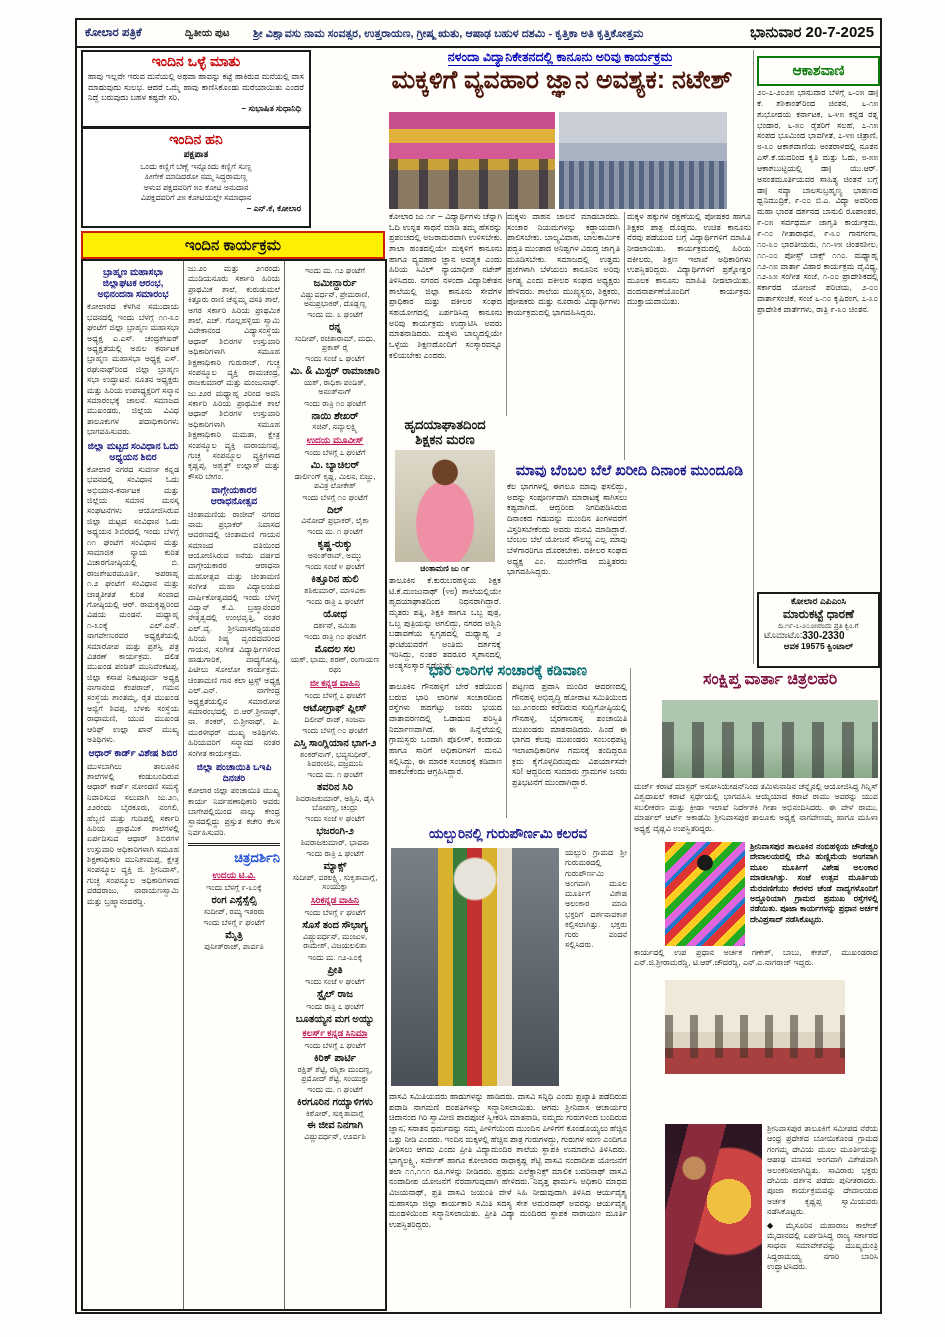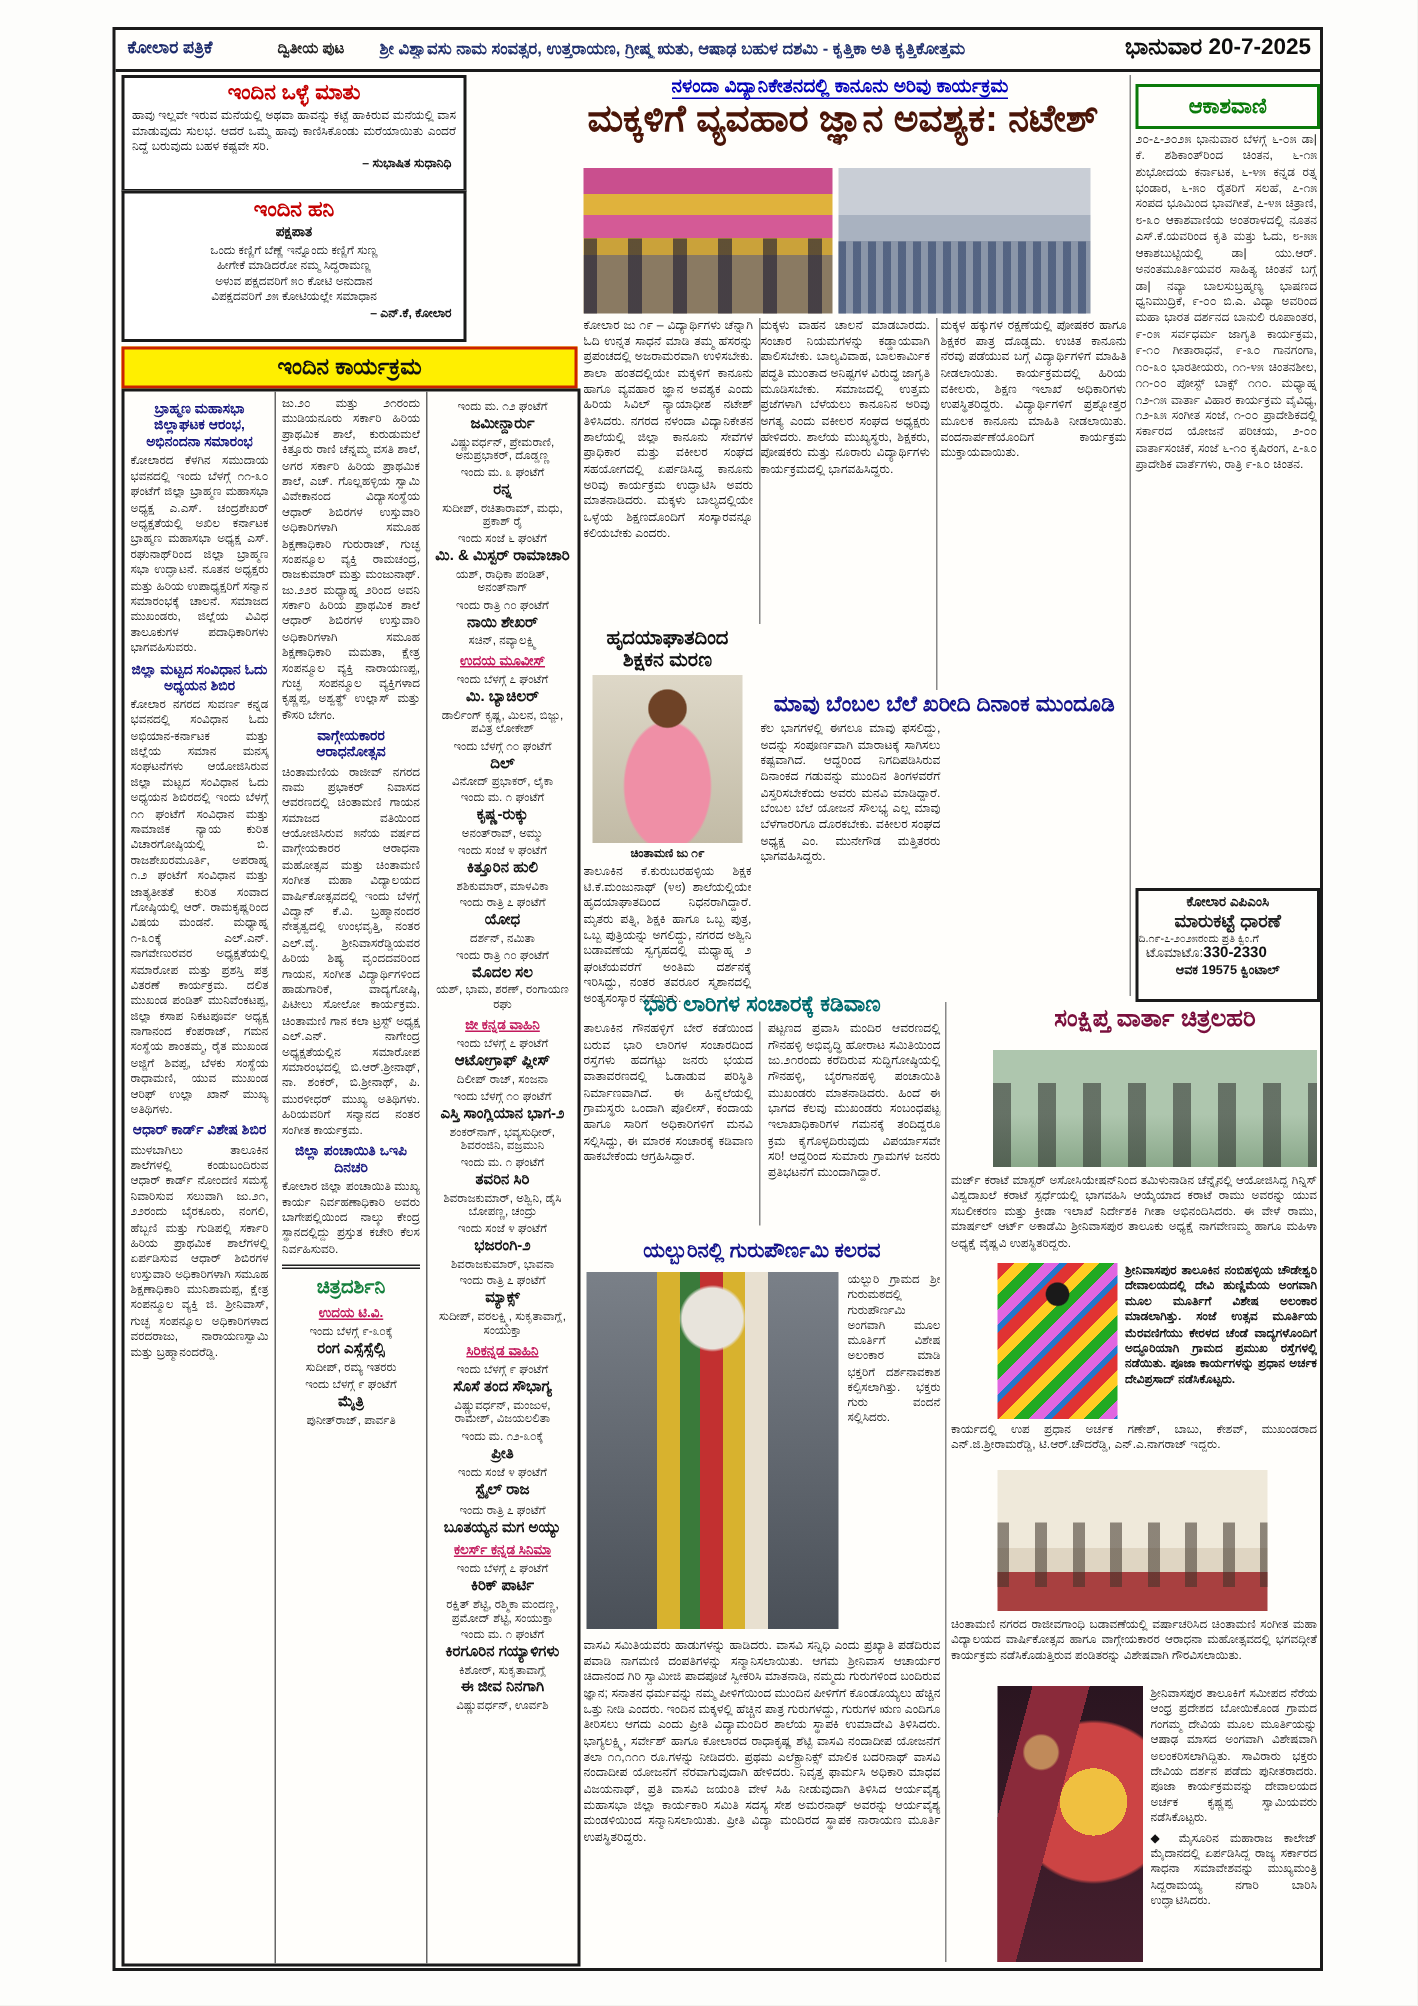--- a/index.html
+++ b/index.html
@@ -40,21 +40,21 @@
   
   .progbox{left:4px;top:239px;width:302px;height:1048px;border:2px solid #1a1a1a;display:flex;}
   .pcol{width:33.33%;padding:3px 4px;overflow:hidden;}
   .pcol+.pcol{border-left:1px solid #666;}
   .sechead{font-size:9.3px;font-weight:bold;text-align:center;color:#15157e;line-height:1.2;margin:3px 0 2px;}
   .secbody{font-size:8px;line-height:1.3;text-align:justify;}
   .tvch{font-size:9px;font-weight:bold;color:#c2185b;text-decoration:underline;text-align:center;margin:4px 0 1px;}
   .tvtime{font-size:7.8px;text-align:center;margin-top:2px;}
   .tvtitle{font-size:10px;font-weight:bold;text-align:center;line-height:1.15;margin:1px 0;}
   .tvcast{font-size:7.8px;text-align:center;line-height:1.2;}
-  .chitratitle{font-size:13px;font-weight:bold;color:#15803d;text-align:center;border-top:3px double #222;margin-top:5px;padding-top:4px;}
+  .chitratitle{font-size:13px;font-weight:bold;color:#1d4ed8;text-align:right;border-top:3px double #222;margin-top:5px;padding-top:4px;}
   
   .kicker{left:318px;top:30px;width:330px;text-align:center;font-size:12.5px;font-weight:bold;color:#0000bb;}
   .kicker span{border-bottom:1.5px solid #0000bb;padding-bottom:1px;}
   .headline{left:310px;top:46px;width:350px;text-align:center;font-size:25px;font-weight:bold;color:#4a1508;line-height:1.05;}
   .ph-lamp{left:312px;top:92px;width:166px;height:97px;
     background:
       repeating-linear-gradient(90deg,rgba(25,25,50,.6) 0 9px,rgba(0,0,0,0) 9px 30px) 0 100%/100% 52% no-repeat,
       linear-gradient(180deg,#c94f8e 0 18%,#e0b23c 18% 32%,#d45a96 32% 48%,#caa23a 48% 60%,#8a7a62 60% 100%);}
   .ph-crowd{left:482px;top:92px;width:168px;height:97px;
     background:
@@ -77,21 +77,21 @@
       linear-gradient(180deg,#7a8088,#4a5058);}
   
   .rrule{left:676px;top:30px;height:614px;border-left:1px solid #888;width:0;}
   .crule{left:553px;top:648px;height:640px;border-left:1px solid #888;width:0;}
   .radiobox{left:680px;top:36px;width:119px;height:26px;border:2px solid #0a7a0a;
     font-size:14px;font-weight:bold;color:#0a7a0a;text-align:center;line-height:25px;}
   .radiosched{left:680px;top:68px;width:121px;height:498px;font-size:8.1px;line-height:1.34;text-align:justify;overflow:hidden;}
   .apmc{left:680px;top:572px;width:119px;height:72px;border:2px solid #1a1a1a;}
   .apmc .org{font-size:9px;font-weight:bold;text-align:center;margin-top:2px;}
   .apmc .tt{font-size:12px;font-weight:bold;text-align:center;color:#222;}
-  .apmc .dl{font-size:7.2px;text-align:left;}
+  .apmc .dl{font-size:7.2px;text-align:center;}
   .apmc .row{display:flex;padding:0 5px;font-size:9px;}
   .apmc .row b{font-size:10px;}
   .apmc .arr{font-size:8.5px;font-weight:bold;text-align:center;}
   
   .pnhead{left:585px;top:650px;width:216px;text-align:center;font-size:16px;font-weight:bold;color:#7a0f3d;}
   .ph-class{left:585px;top:680px;width:216px;height:78px;
     background:
       repeating-linear-gradient(90deg,rgba(30,30,30,.5) 0 12px,rgba(0,0,0,0) 12px 30px) 0 100%/100% 72% no-repeat,
       linear-gradient(180deg,#aec6ae 0 55%,#8aa88a 100%);}
   .cap{font-size:8px;line-height:1.3;text-align:justify;}
@@ -426,21 +426,20 @@
   <div class="abs crule"></div>
   <div class="abs pnhead">ಸಂಕ್ಷಿಪ್ತ ವಾರ್ತಾ ಚಿತ್ರಲಹರಿ</div>
   <div class="abs ph ph-class"></div>
   <div class="abs cap" style="left:557px;top:762px;width:244px;height:58px;overflow:hidden;">ಮರ್ಜ್ ಕರಾಟೆ ಮಾಸ್ಟರ್ ಅಸೋಸಿಯೇಷನ್‌ನಿಂದ ತಮಿಳುನಾಡಿನ ಚೆನ್ನೈನಲ್ಲಿ ಆಯೋಜಿಸಿದ್ದ ಗಿನ್ನಿಸ್ ವಿಶ್ವದಾಖಲೆ ಕರಾಟೆ ಸ್ಪರ್ಧೆಯಲ್ಲಿ ಭಾಗವಹಿಸಿ ಆಯ್ಕೆಯಾದ ಕರಾಟೆ ರಾಮು ಅವರನ್ನು ಯುವ ಸಬಲೀಕರಣ ಮತ್ತು ಕ್ರೀಡಾ ಇಲಾಖೆ ನಿರ್ದೇಶಕಿ ಗೀತಾ ಅಭಿನಂದಿಸಿದರು. ಈ ವೇಳೆ ರಾಮು, ಮಾರ್ಷಲ್ ಆರ್ಟ್ ಅಕಾಡೆಮಿ ಶ್ರೀನಿವಾಸಪುರ ತಾಲೂಕು ಅಧ್ಯಕ್ಷೆ ನಾಗವೇಣಮ್ಮ ಹಾಗೂ ಮಹಿಳಾ ಅಧ್ಯಕ್ಷೆ ವೈಷ್ಣವಿ ಉಪಸ್ಥಿತರಿದ್ದರು.</div>
   <div class="abs flexrow" style="left:557px;top:822px;width:244px;height:104px;overflow:hidden;">
     <div class="ph ph-goddess" style="margin-left:31px;"></div>
     <div class="cap" style="flex:1;font-weight:bold;">ಶ್ರೀನಿವಾಸಪುರ ತಾಲೂಕಿನ ನಂಬಿಹಳ್ಳಿಯ ಚೌಡೇಶ್ವರಿ ದೇವಾಲಯದಲ್ಲಿ ದೇವಿ ಹುಣ್ಣಿಮೆಯ ಅಂಗವಾಗಿ ಮೂಲ ಮೂರ್ತಿಗೆ ವಿಶೇಷ ಅಲಂಕಾರ ಮಾಡಲಾಗಿತ್ತು. ಸಂಜೆ ಉತ್ಸವ ಮೂರ್ತಿಯ ಮೆರವಣಿಗೆಯು ಕೇರಳದ ಚೆಂಡೆ ವಾದ್ಯಗಳೊಂದಿಗೆ ಅದ್ಧೂರಿಯಾಗಿ ಗ್ರಾಮದ ಪ್ರಮುಖ ರಸ್ತೆಗಳಲ್ಲಿ ನಡೆಯಿತು. ಪೂಜಾ ಕಾರ್ಯಗಳನ್ನು ಪ್ರಧಾನ ಅರ್ಚಕ ದೇವಿಪ್ರಸಾದ್ ನಡೆಸಿಕೊಟ್ಟರು.</div>
   </div>
   <div class="abs cap" style="left:557px;top:928px;width:244px;height:28px;overflow:hidden;">ಕಾರ್ಯದಲ್ಲಿ ಉಪ ಪ್ರಧಾನ ಅರ್ಚಕ ಗಣೇಶ್, ಬಾಬು, ಕೇಶವ್, ಮುಖಂಡರಾದ ಎನ್.ಜಿ.ಶ್ರೀರಾಮರೆಡ್ಡಿ, ಟಿ.ಆರ್.ಚೌದರೆಡ್ಡಿ, ಎನ್.ಎ.ನಾಗರಾಜ್ ಇದ್ದರು.</div>
   <div class="abs ph ph-tent"></div>
-  <div class="abs cap" style="left:557px;top:1058px;width:244px;height:44px;overflow:hidden;">ಚಿಂತಾಮಣಿ ನಗರದ ರಾಜೀವಗಾಂಧಿ ಬಡಾವಣೆಯಲ್ಲಿ ವರ್ಷಾಚರಿಸಿದ ಚಿಂತಾಮಣಿ ಸಂಗೀತ ಮಹಾ ವಿದ್ಯಾಲಯದ ವಾರ್ಷಿಕೋತ್ಸವ ಹಾಗೂ ವಾಗ್ಗೇಯಕಾರರ ಆರಾಧನಾ ಮಹೋತ್ಸವದಲ್ಲಿ ಭಗವದ್ಗೀತೆ ಕಾರ್ಯಕ್ರಮ ನಡೆಸಿಕೊಡುತ್ತಿರುವ ಪಂಡಿತರನ್ನು ವಿಶೇಷವಾಗಿ ಗೌರವಿಸಲಾಯಿತು.</div>
   <div class="abs flexrow" style="left:557px;top:1104px;width:244px;height:184px;overflow:hidden;">
     <div class="ph ph-priest" style="margin-left:31px;"></div>
     <div style="flex:1;">
       <div class="cap">ಶ್ರೀನಿವಾಸಪುರ ತಾಲೂಕಿಗೆ ಸಮೀಪದ ನೆರೆಯ ಆಂಧ್ರ ಪ್ರದೇಶದ ಬೋಯಿಕೊಂಡ ಗ್ರಾಮದ ಗಂಗಮ್ಮ ದೇವಿಯ ಮೂಲ ಮೂರ್ತಿಯನ್ನು ಆಷಾಢ ಮಾಸದ ಅಂಗವಾಗಿ ವಿಶೇಷವಾಗಿ ಅಲಂಕರಿಸಲಾಗಿದ್ದಿತು. ಸಾವಿರಾರು ಭಕ್ತರು ದೇವಿಯ ದರ್ಶನ ಪಡೆದು ಪುನೀತರಾದರು. ಪೂಜಾ ಕಾರ್ಯಕ್ರಮವನ್ನು ದೇವಾಲಯದ ಅರ್ಚಕ ಕೃಷ್ಣಪ್ಪ ಸ್ವಾಮಿಯವರು ನಡೆಸಿಕೊಟ್ಟರು.</div>
       <div class="cap" style="margin-top:3px;">◆ ಮೈಸೂರಿನ ಮಹಾರಾಜ ಕಾಲೇಜ್ ಮೈದಾನದಲ್ಲಿ ಏರ್ಪಡಿಸಿದ್ದ ರಾಜ್ಯ ಸರ್ಕಾರದ ಸಾಧನಾ ಸಮಾವೇಶವನ್ನು ಮುಖ್ಯಮಂತ್ರಿ ಸಿದ್ದರಾಮಯ್ಯ ನಗಾರಿ ಬಾರಿಸಿ ಉದ್ಘಾಟಿಸಿದರು.</div>
     </div>
   </div>
 
  </div>
 </div>

